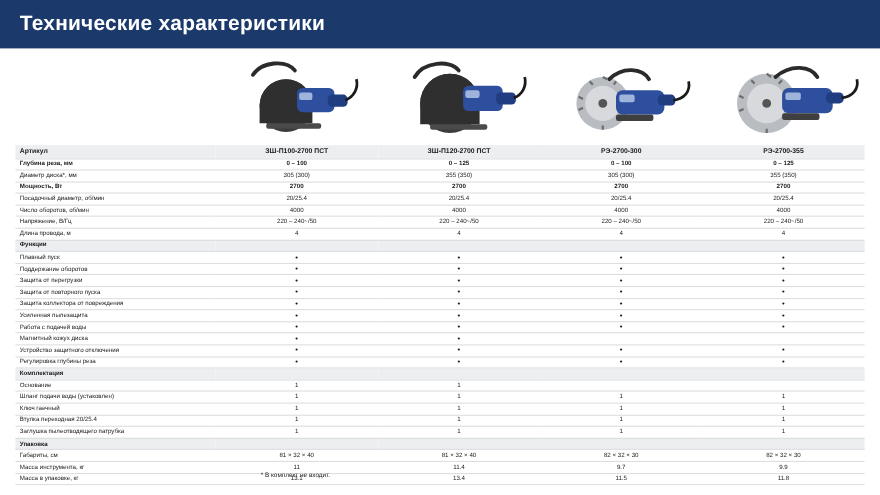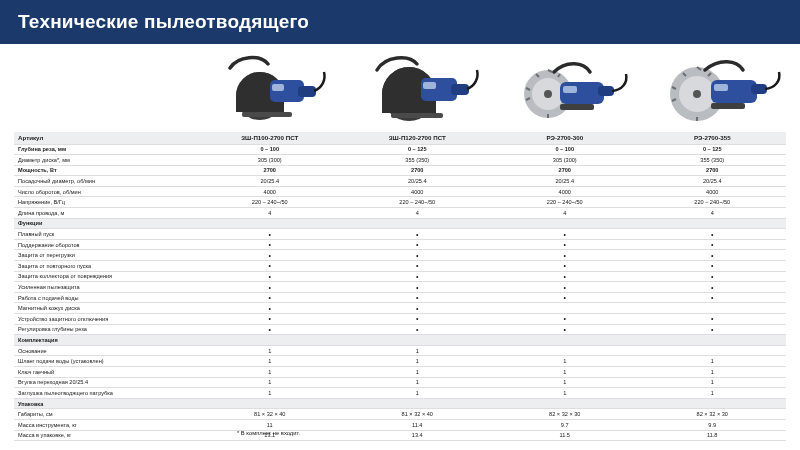--- a/index.html
+++ b/index.html
@@ -97,21 +97,21 @@
     font-size: 5.8px;
     color: #1a1a1a;
   }
 </style>
 </head>
 <body>
 
 <div id="page">
 
   <div class="header">
-    <div class="header-title">Технические пылеотводящего</div>
+    <div class="header-title">Технические характеристики</div>
   </div>
 
   <div class="products">
     <div class="spacer"></div>
 
     <div class="product-cell">
       <svg class="tool-svg" width="120" height="80" viewBox="0 0 120 80">
         <path d="M18 18 C 26 6, 48 4, 56 14" stroke="#2b2b2b" stroke-width="3.5" fill="none" stroke-linecap="round"></path>
         <circle cx="48" cy="46" r="24" fill="#3b3b3b"></circle>
         <circle cx="48" cy="46" r="16" fill="#555"></circle>

